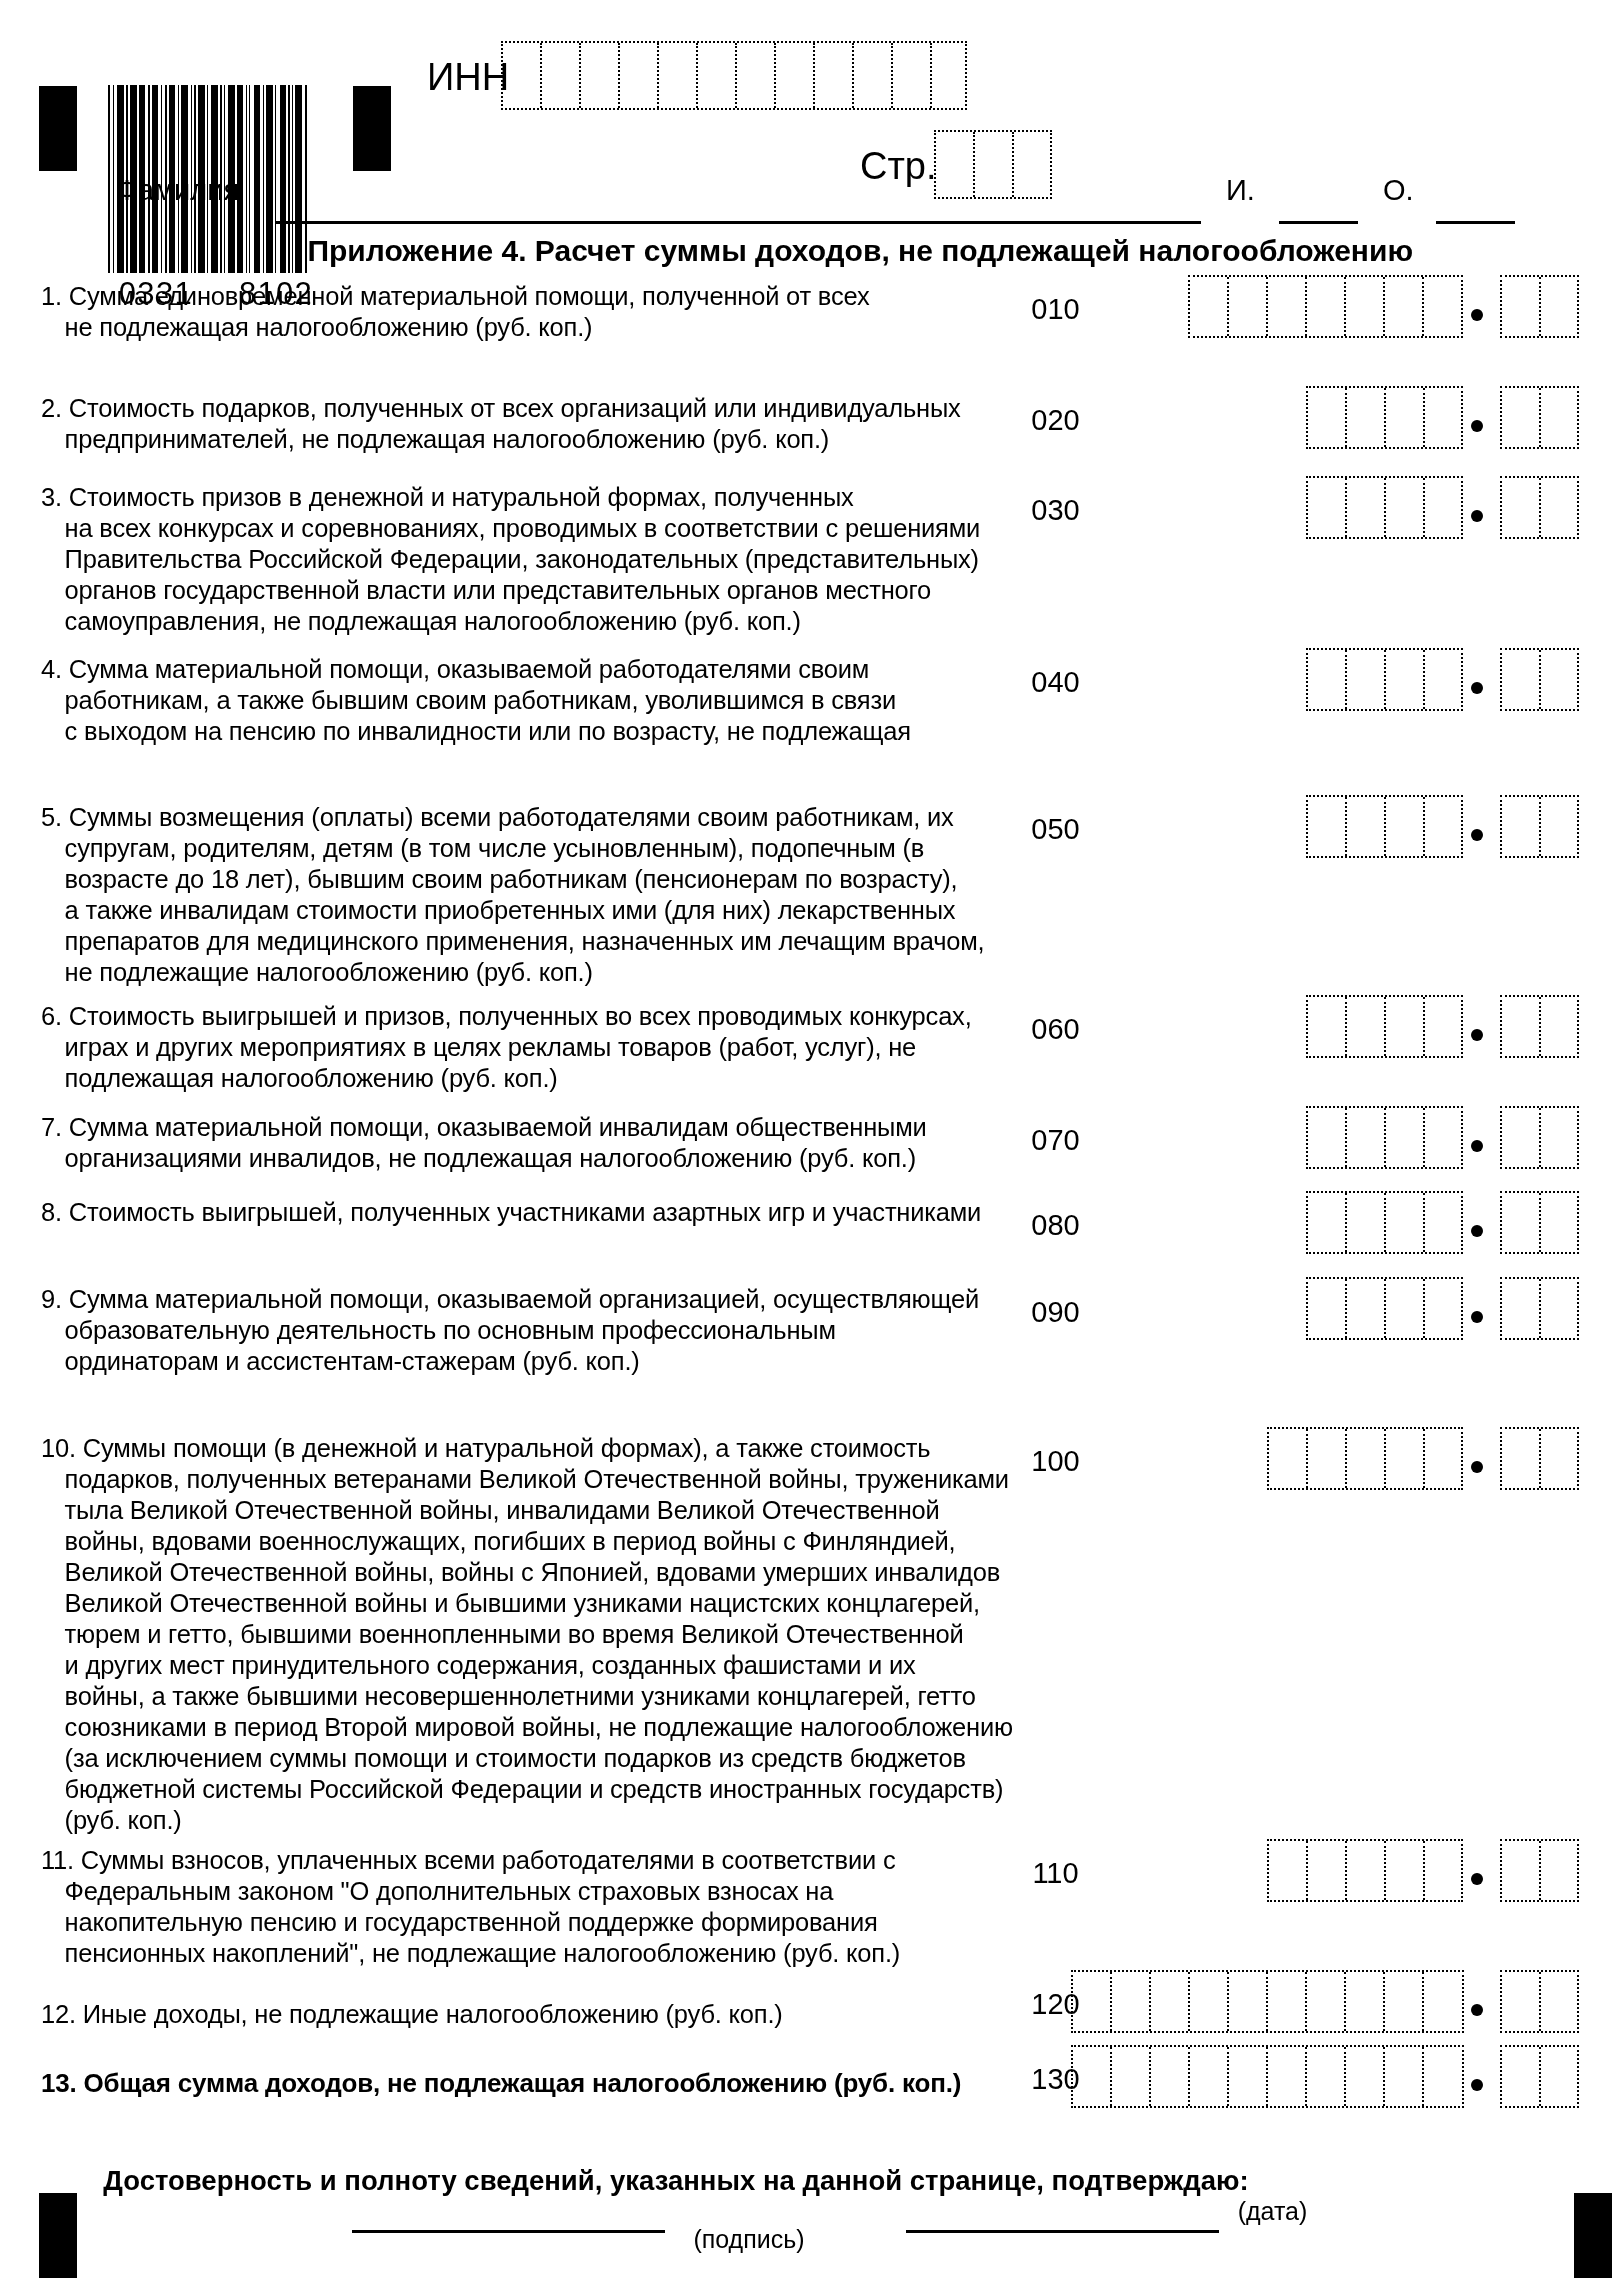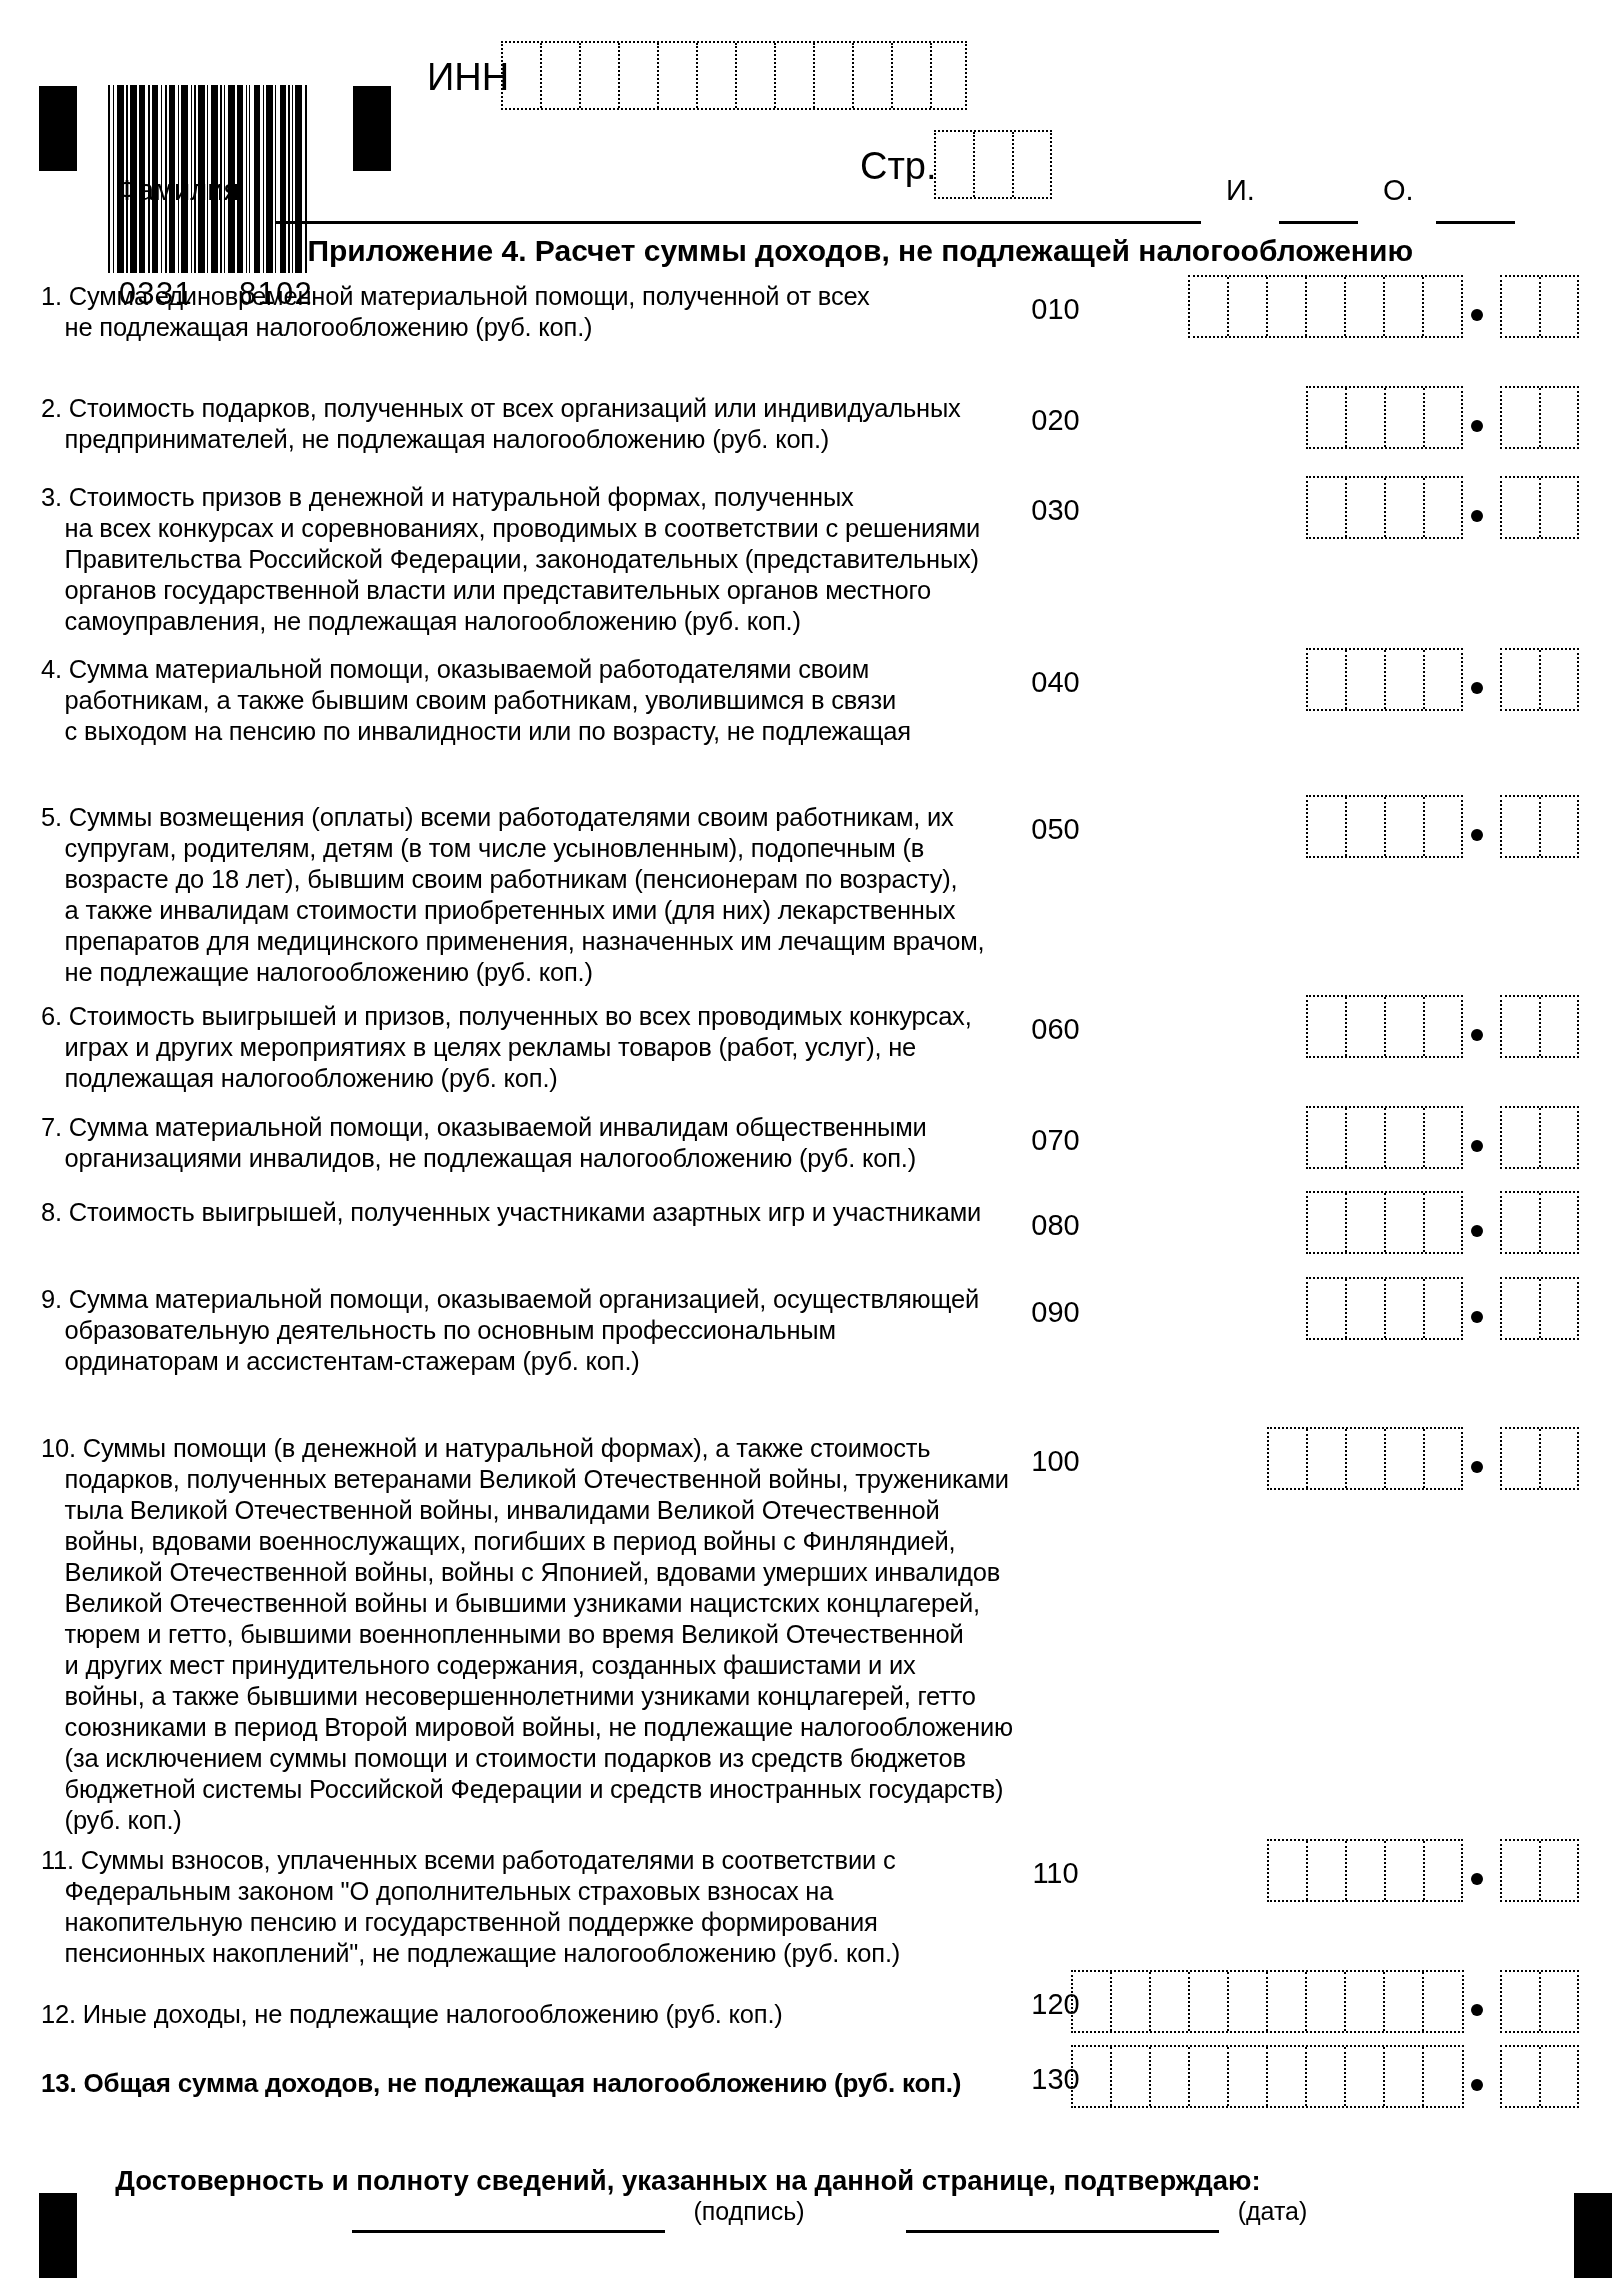--- a/index.html
+++ b/index.html
@@ -26,21 +26,21 @@
   #title{position:absolute;left:39px;top:234px;width:1374px;text-align:right;
          font-size:30px;font-weight:bold;}
   
   .item-text{position:absolute;left:41px;width:975px;font-size:25.5px;line-height:31px;letter-spacing:-0.2px;}
   .item-text .ln{white-space:nowrap;}
   .item-text .cont{padding-left:23.6px;}
   .item-text.bold{font-weight:bold;font-size:26px;}
   .code{position:absolute;left:1013px;width:85px;text-align:center;font-size:29px;}
   
   #footer-title{position:absolute;left:0;top:2165px;width:1352px;text-align:center;
-                font-size:27.5px;font-weight:bold;margin-left:12px;}
+                font-size:27.5px;font-weight:bold;}
   .sig-label{position:absolute;top:2197px;font-size:25px;}
 </style>
 </head>
 <body>
 
 <div class="sq" style="left:39px;top:86px;"></div>
 <div class="sq" style="left:353px;top:86px;"></div>
 <div class="sq" style="left:39px;top:2193px;"></div>
 <div class="sq" style="left:1574px;top:2193px;"></div>
 
@@ -358,17 +358,17 @@
       <div class="cell"></div>
     </div>
     <div class="dot-sep" style="left: 1471px; top: 2079px;"></div>
     <div class="dotbox kop" style="left: 1500px; top: 2045px; height: 63px;">
       <div class="cell"></div>
       <div class="cell"></div>
     </div>
   </div>
 
 <div id="footer-title">Достоверность и полноту сведений, указанных на данной странице, подтверждаю:</div>
-<div class="sig-label" style="left:687px;width:124px;text-align:center;">(подпись)</div>
+<div class="sig-label" style="left:687px;width:124px;text-align:center;margin-top:28px;">(подпись)</div>
 <div class="sig-label" style="left:1217px;width:111px;text-align:center;">(дата)</div>
 <div class="uline" style="left:352px;top:2230px;width:313px;"></div>
 <div class="uline" style="left:906px;top:2230px;width:313px;"></div>
 
 
 </body></html>

